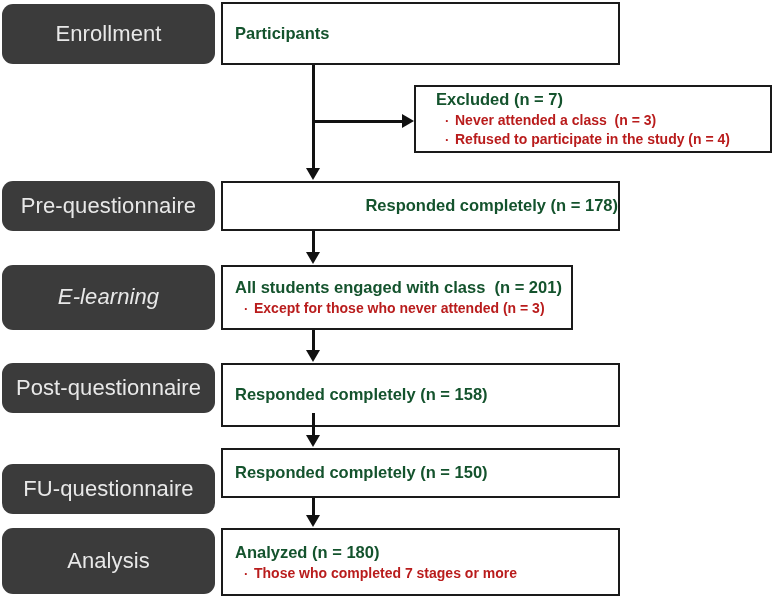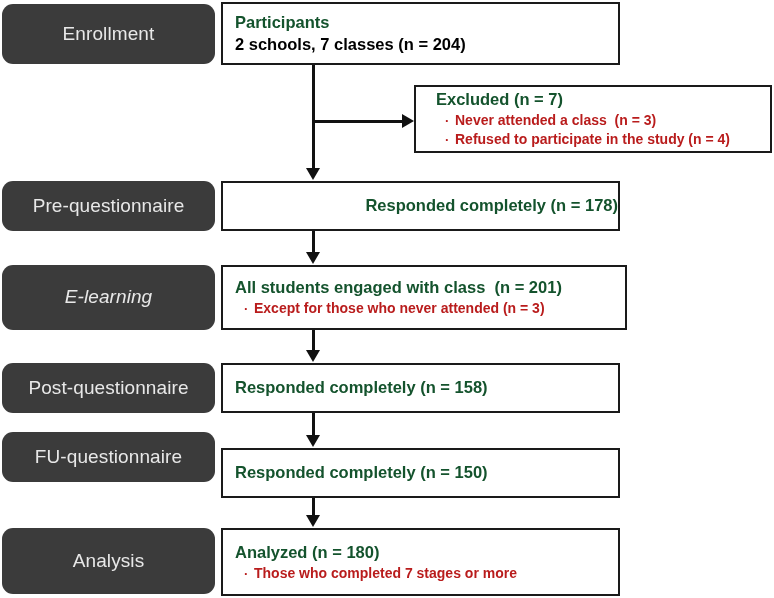--- a/index.html
+++ b/index.html
@@ -20,21 +20,21 @@
 
   
   .stage-label {
     position: absolute;
     background: #3b3b3b;
     border-radius: 11px;
     color: #e8e8e8;
     display: flex;
     align-items: center;
     justify-content: center;
-    font-size: 19px;
+    font-size: 22px;
     font-weight: 400;
     letter-spacing: 0.1px;
     box-sizing: border-box;
     text-align: center;
     line-height: 1.1;
   }
 
   
   .content-box {
     position: absolute;
@@ -112,21 +112,20 @@
 <body>
 
 <div id="flow-root">
 
   <div class="stage-label" style="left:2px; top:4px; width:213px; height:60px;">
     <span>Enrollment</span>
   </div>
 
   <div class="content-box" style="left:221px; top:2px; width:399px; height:63px;">
     <div class="box-title">Participants</div>
-    <div class="box-line2">2 schools, 7 classes (n = 204)</div>
   </div>
 
   <div class="v-line" style="left:312px; top:65px; height:104px;"></div>
   <div class="arrow-down" style="left:306px; top:168px;"></div>
 
   <div class="h-line" style="left:312px; top:120px; width:92px;"></div>
   <div class="arrow-right" style="left:402px; top:114px;"></div>
 
   <div class="content-box" style="left:414px; top:85px; width:358px; height:68px; padding-left:20px;">
     <div class="box-title">Excluded (n = 7)</div>
@@ -144,42 +143,42 @@
     <div class="box-title">Responded completely (n = 178)</div>
   </div>
 
   <div class="v-line" style="left:312px; top:231px; height:22px;"></div>
   <div class="arrow-down" style="left:306px; top:252px;"></div>
 
   <div class="stage-label" style="left:2px; top:265px; width:213px; height:65px;font-style:italic;">
     <span>E-learning</span>
   </div>
 
-  <div class="content-box" style="left:221px; top:265px; width:406px; height:65px;">
+  <div class="content-box" style="left:221px; top:265px; width:352px; height:65px;">
     <div class="box-title">All students engaged with class  (n = 201)</div>
     <ul class="bullet-list">
       <li class="bullet-item"><span class="dot">·</span><span>Except for those who never attended (n = 3)</span></li>
     </ul>
   </div>
 
   <div class="v-line" style="left:312px; top:330px; height:21px;"></div>
   <div class="arrow-down" style="left:306px; top:350px;"></div>
 
   <div class="stage-label" style="left:2px; top:363px; width:213px; height:50px;">
     <span>Post-questionnaire</span>
   </div>
 
-  <div class="content-box" style="left:221px; top:363px; width:399px; height:50px;">
+  <div class="content-box" style="left:221px; top:363px; width:399px; height:64px;">
     <div class="box-title">Responded completely (n = 158)</div>
   </div>
 
   <div class="v-line" style="left:312px; top:413px; height:23px;"></div>
   <div class="arrow-down" style="left:306px; top:435px;"></div>
 
-  <div class="stage-label" style="left:2px; top:432px; width:213px; height:50px;">
+  <div class="stage-label" style="left:2px; top:464px; width:213px; height:50px;">
     <span>FU-questionnaire</span>
   </div>
 
   <div class="content-box" style="left:221px; top:448px; width:399px; height:50px;">
     <div class="box-title">Responded completely (n = 150)</div>
   </div>
 
   <div class="v-line" style="left:312px; top:498px; height:18px;"></div>
   <div class="arrow-down" style="left:306px; top:515px;"></div>
 

